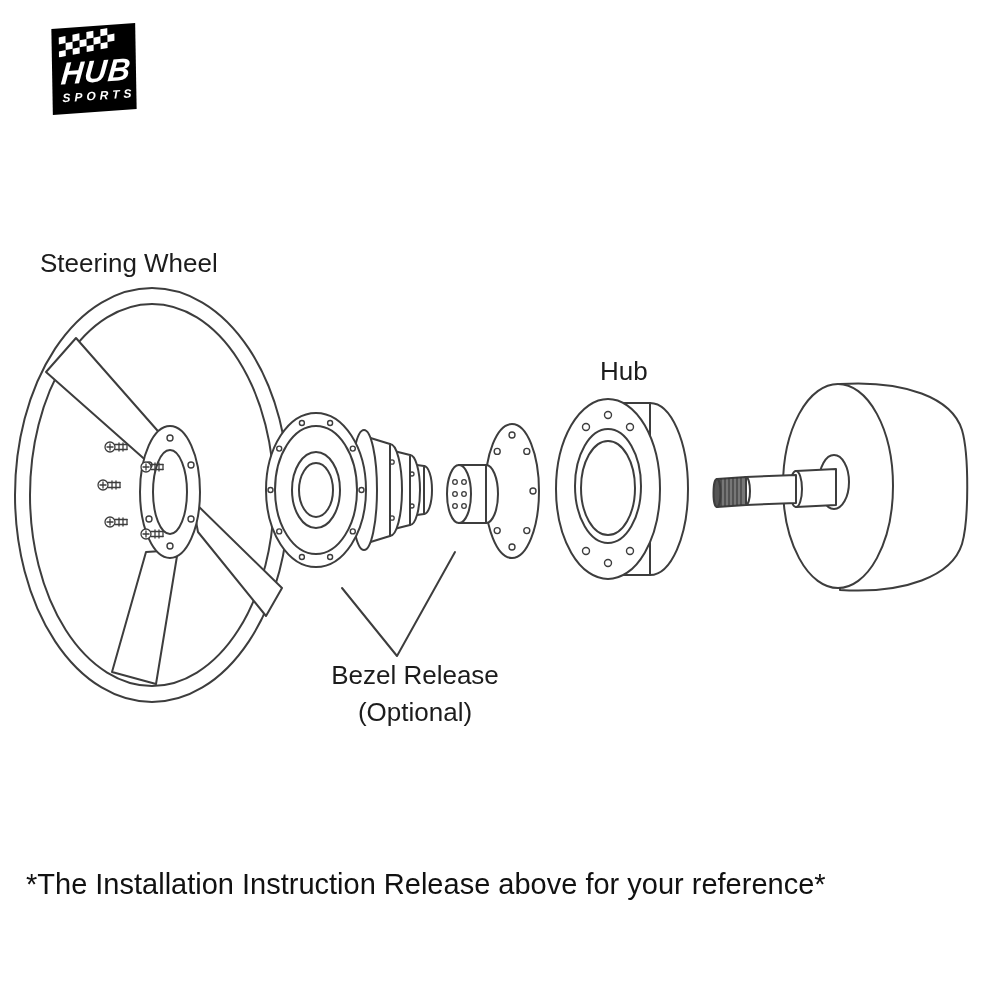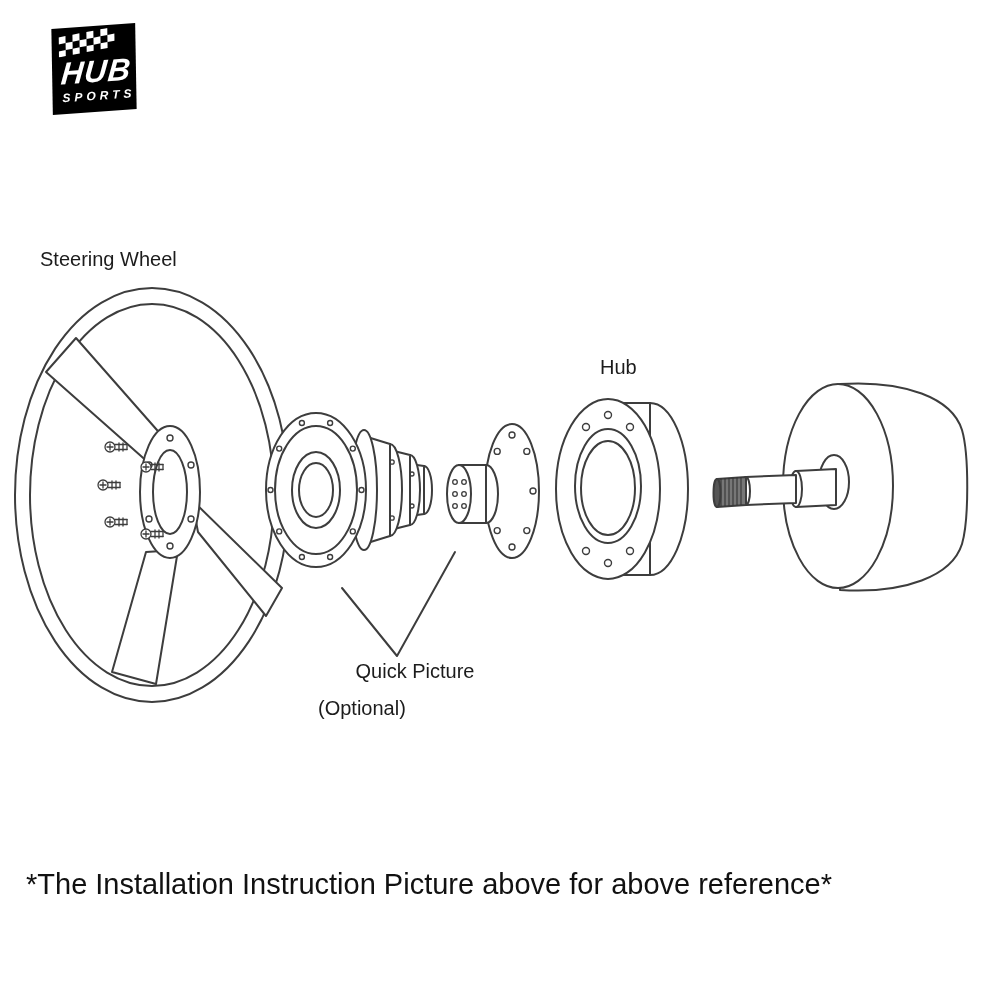--- a/index.html
+++ b/index.html
@@ -24,26 +24,26 @@
     position:absolute;left:9px;top:28px;color:#fff;font-weight:bold;font-style:italic;
     font-size:31px;letter-spacing:1px;transform:skewX(-6deg);
     font-family:"Liberation Sans", sans-serif;
   }
   .logo-sports{
     position:absolute;left:10px;top:63px;color:#fff;font-weight:bold;font-style:italic;
     font-size:12px;letter-spacing:4px;
   }
 
   
-  .lbl{position:absolute;font-size:20px;color:var(--text);white-space:nowrap;}
+  .lbl{position:absolute;font-size:26px;color:var(--text);white-space:nowrap;}
   .lbl-steering-wheel{left:40px;top:248px;}
   .lbl-hub{left:600px;top:356px;}
   .lbl-steering-bezel{left:778px;top:618px;}
   .lbl-qr{left:318px;top:660px;width:194px;text-align:center;}
-  .lbl-qr-opt{left:318px;top:697px;width:194px;text-align:left;}
+  .lbl-qr-opt{left:318px;top:697px;width:194px;text-align:center;}
 
   
   .footer-note{
     position:absolute;left:26px;top:868px;width:950px;
     font-size:29px;color:#111;
   }
 </style>
 </head>
 <body>
 
@@ -240,18 +240,18 @@
           <rect x="28" y="20" width="7" height="6"></rect>
           <rect x="42" y="20" width="7" height="6"></rect>
       </g>
     </svg>
     <div class="logo-hub">HUB</div>
     <div class="logo-sports">SPORTS</div>
   </div>
 
   <div class="lbl lbl-steering-wheel">Steering Wheel</div>
   <div class="lbl lbl-hub">Hub</div>
-  <div class="lbl lbl-qr">Quick Picture</div>
+  <div class="lbl lbl-qr">Bezel Release</div>
   <div class="lbl lbl-qr-opt">(Optional)</div>
 
-  <div class="footer-note">*The Installation Instruction Picture above for above reference*</div>
+  <div class="footer-note">*The Installation Instruction Release above for your reference*</div>
 
 </div>
 
 </body></html>

